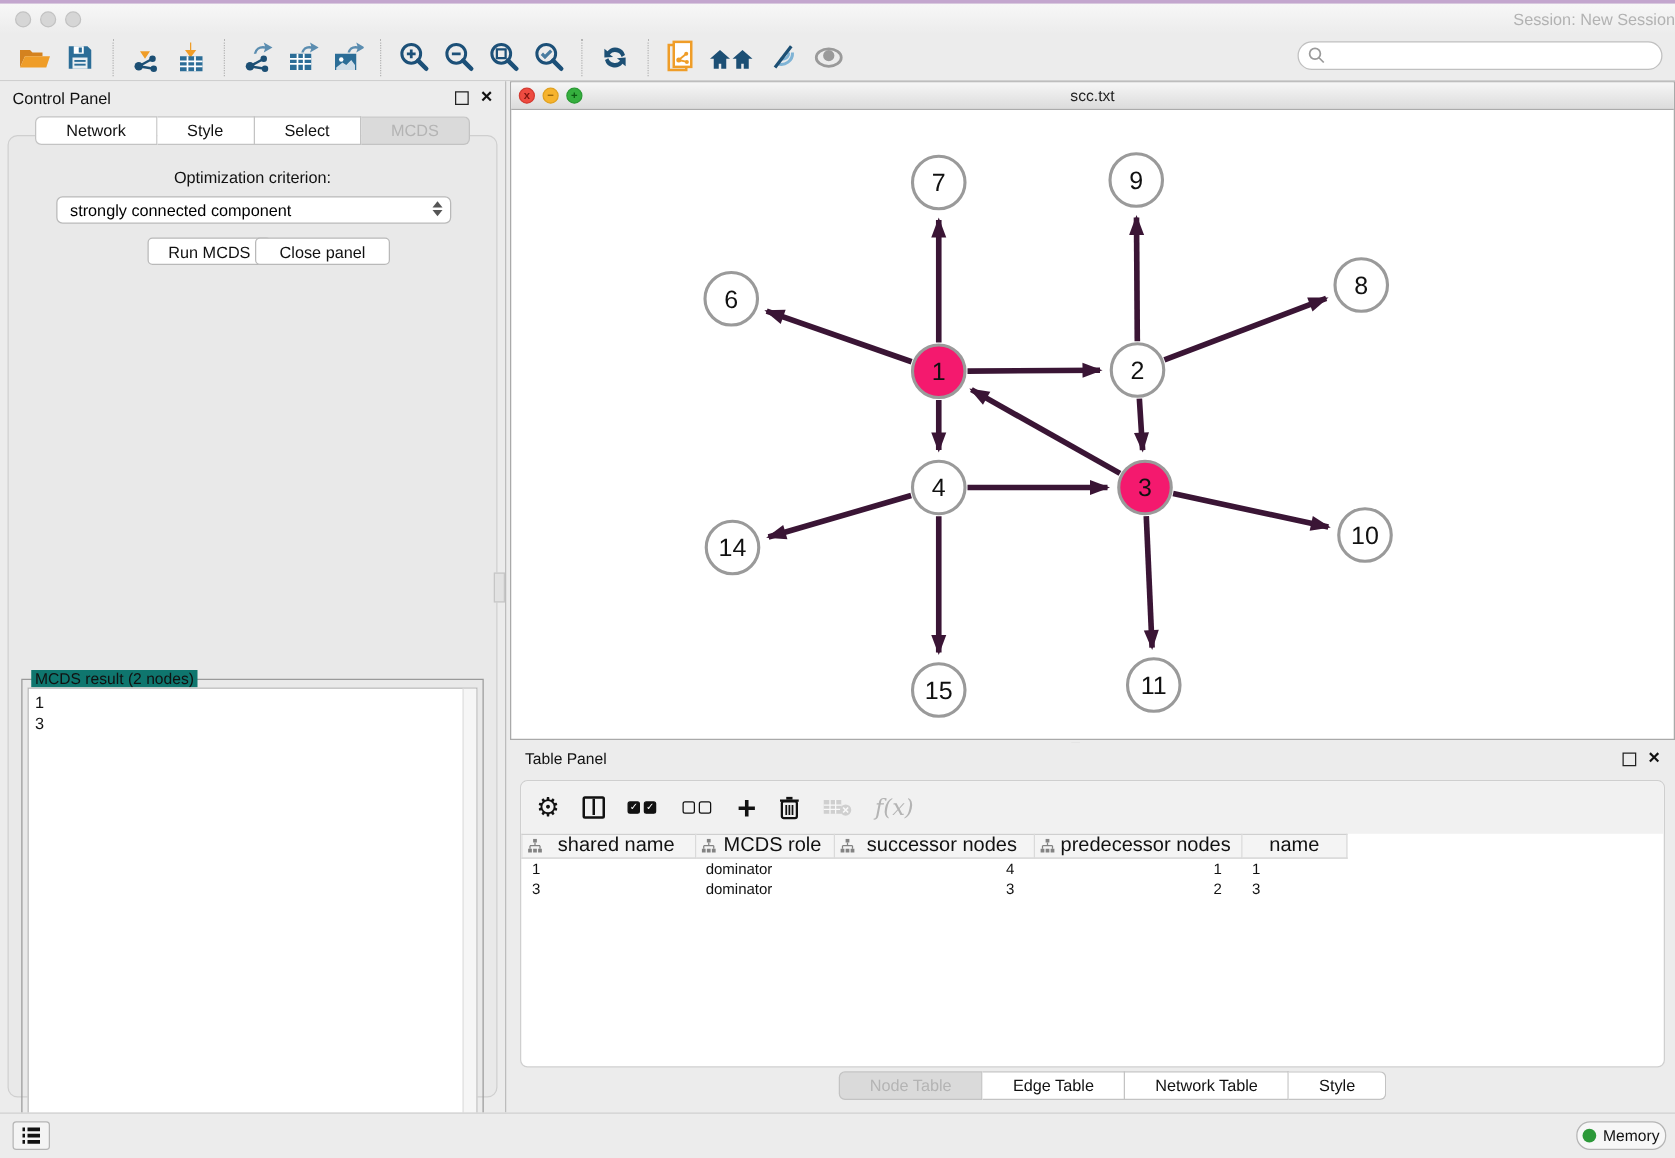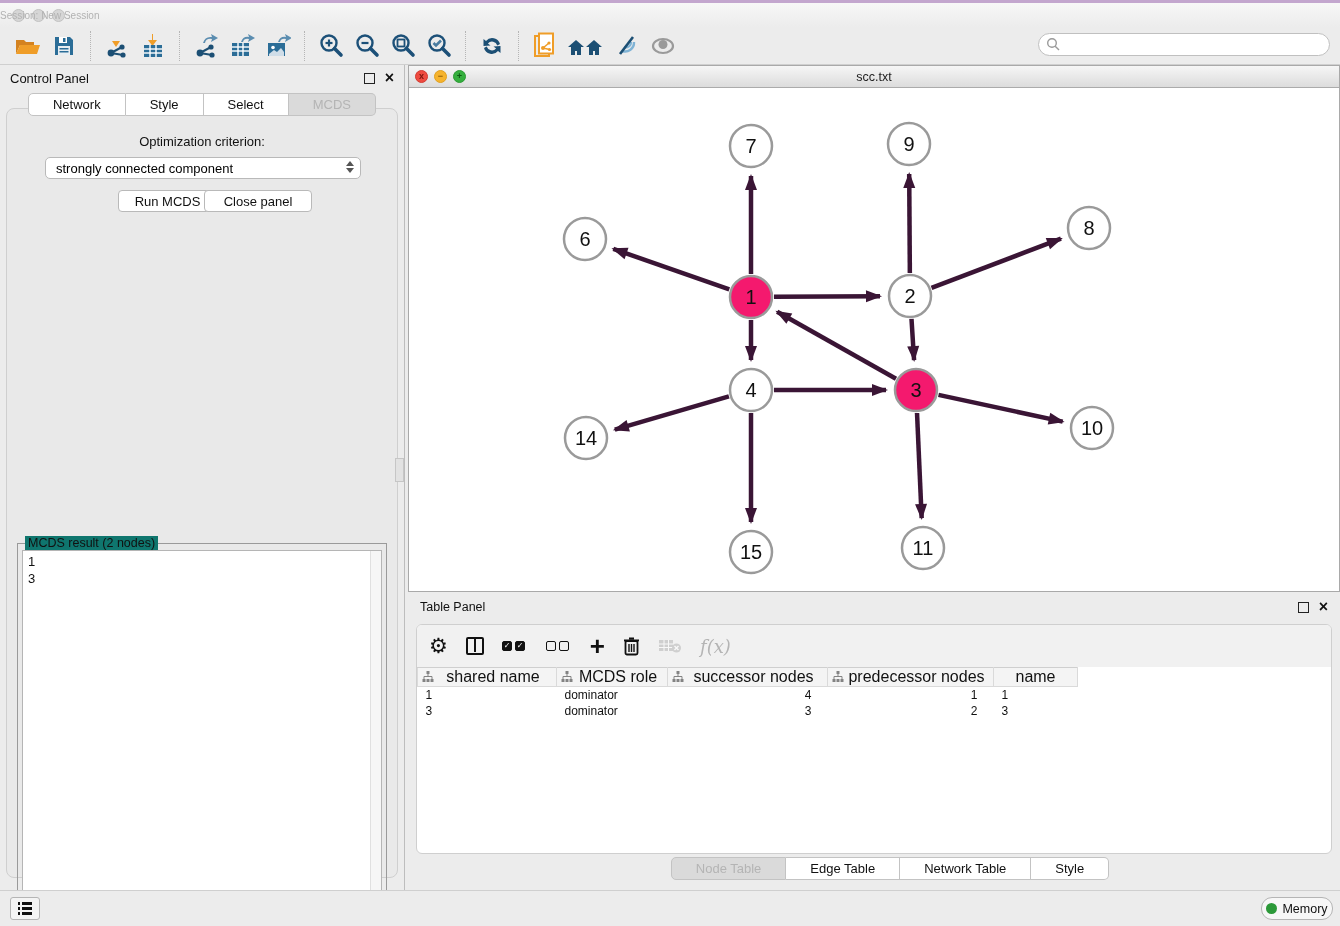--- a/index.html
+++ b/index.html
@@ -2,21 +2,21 @@
 <html><head>
 <meta charset="utf-8">
 <style>
   * { margin:0; padding:0; box-sizing:border-box; }
   html,body { width:1340px; height:926px; font-family:"Liberation Sans","DejaVu Sans",sans-serif; background:#ececec; overflow:hidden; }
 
   
   #desktop-strip { position:absolute; left:0; top:0; width:1340px; height:3px; background:#c3a6ce; }
   #titlebar { position:absolute; left:0; top:3px; width:1340px; height:24px; background:linear-gradient(#f7f7f7,#ececec); display:flex; align-items:center; }
   .traffic { width:13px; height:13px; border-radius:50%; background:#d6d6d6; border:1px solid #c2c2c2; margin-right:7px; }
-  #titlebar .title { position:absolute; left:0; right:0; text-align:left; color:#b2b2b2; font-size:10px; }
+  #titlebar .title { position:absolute; left:0; right:0; text-align:right; color:#b2b2b2; font-size:13px; }
   #main-toolbar { position:absolute; left:0; top:27px; width:1340px; height:38px; background:#ececec; border-bottom:1px solid #cfcfcf; display:flex; align-items:center; padding:0 10px; }
   .tb-sep { width:1px; height:30px; margin:0 8px; border-left:1px dotted #b5b5b5; }
   .tb-btn { width:36px; height:32px; display:flex; align-items:center; justify-content:center; }
   #search-box { position:absolute; right:10px; top:33px; width:292px; height:23px; background:#fff; border:1px solid #c0c0c0; border-radius:12px; display:flex; align-items:center; padding-left:7px; }
 
   
   #control-panel { position:absolute; left:0; top:65px; width:404px; height:825px; background:#ececec; }
   #cp-header { position:absolute; left:0; top:0; width:100%; height:26px; display:flex; align-items:center; padding:0 10px; }
   #cp-header .hdr-title { font-size:13px; color:#111; flex:1; }
   .float-icon { width:11px; height:11px; border:1.5px solid #222; margin-right:10px; }

